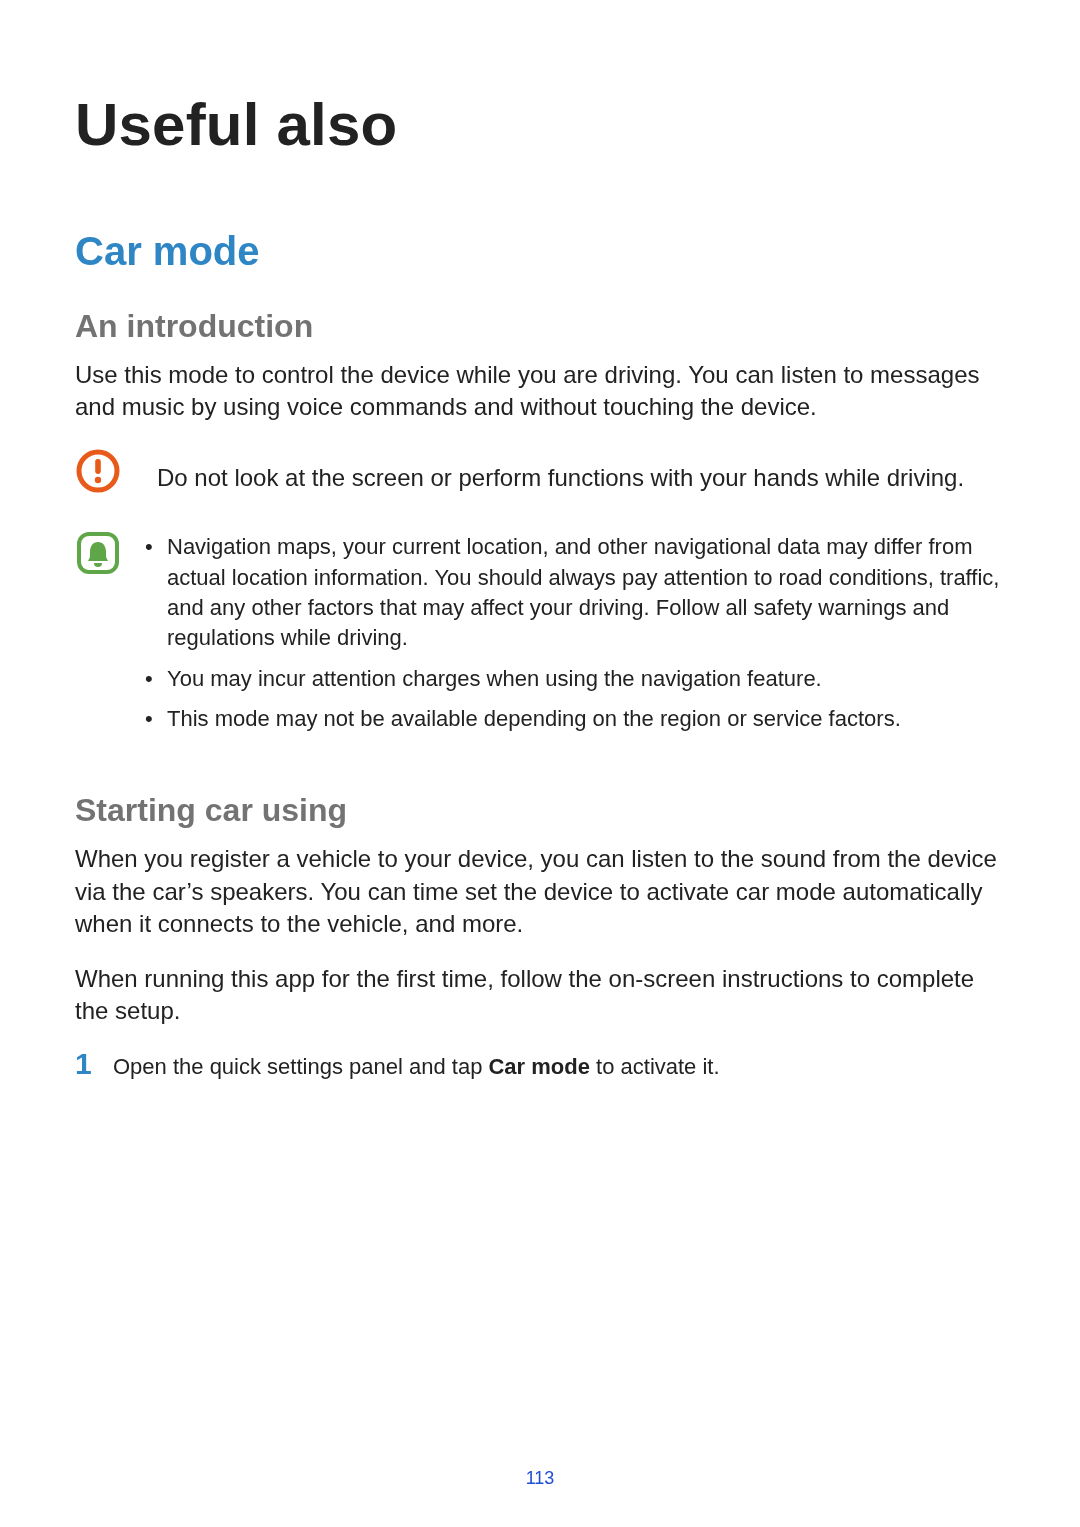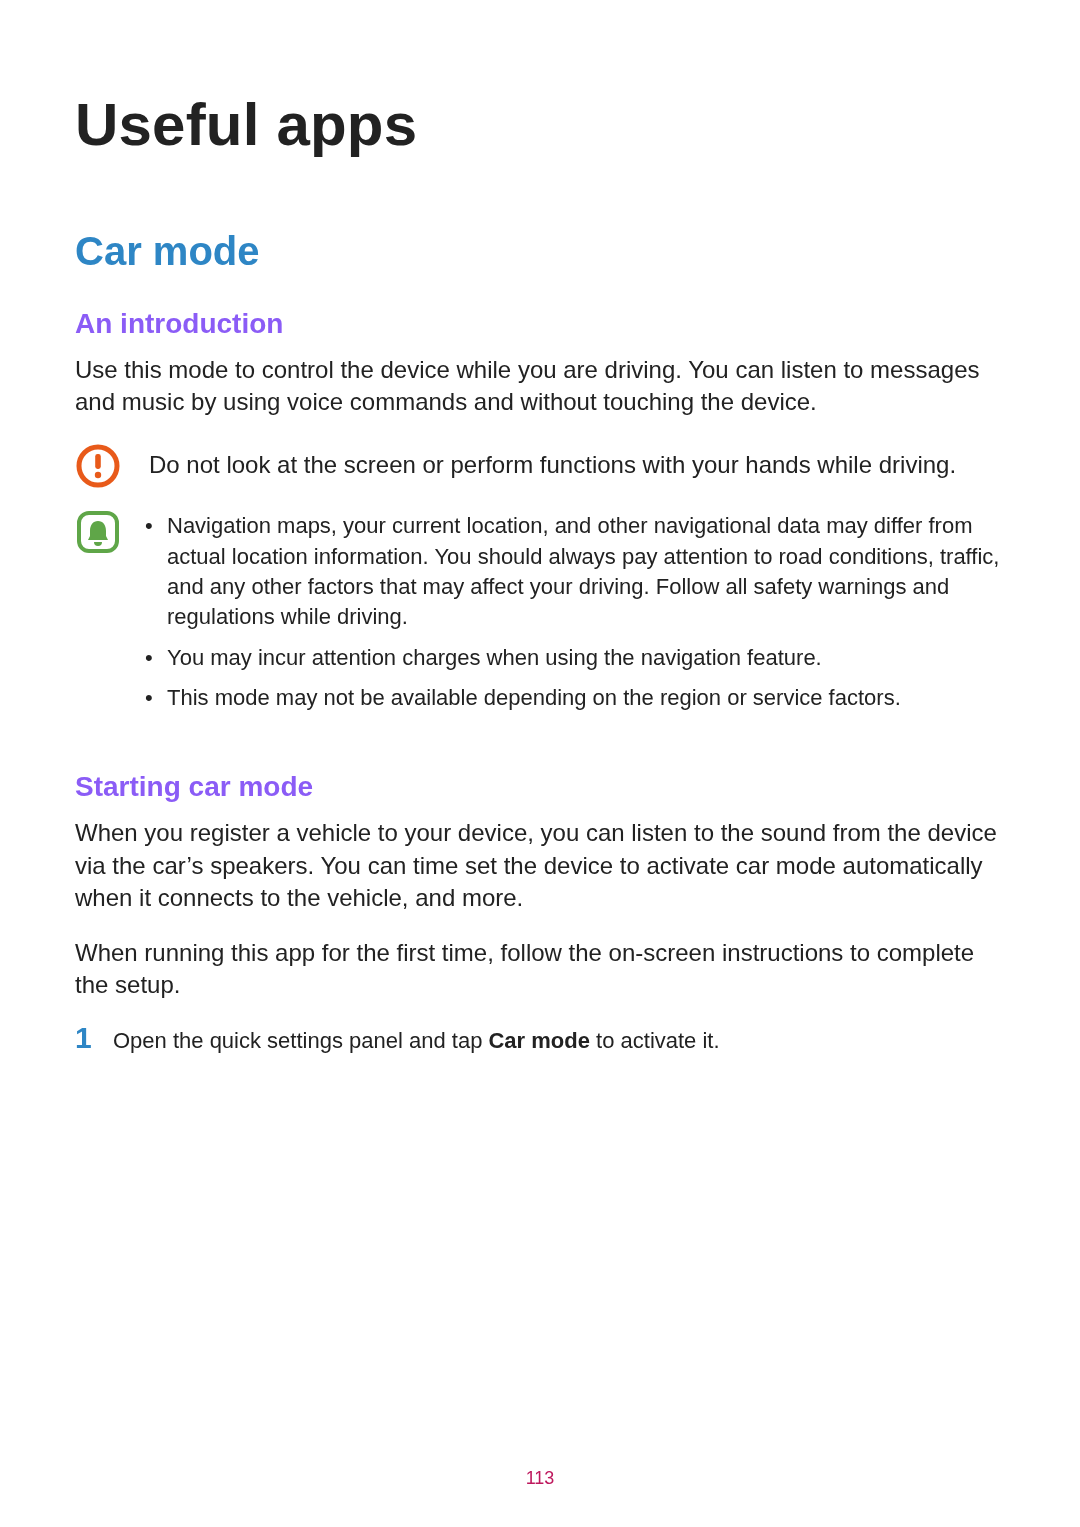--- a/index.html
+++ b/index.html
@@ -25,22 +25,22 @@
     letter-spacing: 0.2px;
   }
   h2.section {
     font-weight: 600;
     font-size: 40px;
     color: #2e86c5;
     margin: 0 0 34px 0;
   }
   h3.subsection {
     font-weight: 600;
-    font-size: 28px;
-    color: #8b5cf6;
+    font-size: 32px;
+    color: #737373;
     margin: 0 0 14px 0;
   }
   p.body {
     font-size: 24px;
     line-height: 1.35;
     margin: 0 0 22px 0;
     color: #222;
   }
   .note-row {
     display: flex;
@@ -99,47 +99,47 @@
   .step-text b {
     font-weight: 700;
   }
   .page-number {
     position: absolute;
     bottom: 38px;
     left: 0;
     right: 0;
     text-align: center;
     font-size: 18px;
-    color: #be185d;
+    color: #1d4ed8;
   }
   .spacer-lg { height: 30px; }
 </style>
 </head>
 <body>
 
 <div class="page">
 
-  <h1 class="chapter">Useful apps</h1>
+  <h1 class="chapter">Useful also</h1>
 
   <h2 class="section">Car mode</h2>
 
   <h3 class="subsection">An introduction</h3>
 
   <p class="body">Use this mode to control the device while you are driving. You can listen to messages and music by using voice commands and without touching the device.</p>
 
   <div class="note-row">
     <span class="icon">
       <svg viewBox="0 0 46 46" width="46" height="46">
         <circle cx="23" cy="23" r="19" fill="none" stroke="#e85a1a" stroke-width="5"></circle>
         <rect x="20.2" y="11" width="5.6" height="15" rx="2.4" fill="#e85a1a"></rect>
         <circle cx="23" cy="32" r="3.2" fill="#e85a1a"></circle>
       </svg>
     </span>
     <div class="text">
-      <p class="body" style="margin:8px;">Do not look at the screen or perform functions with your hands while driving.</p>
+      <p class="body" style="margin:16px;">Do not look at the screen or perform functions with your hands while driving.</p>
     </div>
   </div>
 
   <div class="note-row">
     <span class="icon">
       <svg viewBox="0 0 46 46" width="46" height="46">
         <rect x="4" y="4" width="38" height="38" rx="10" fill="none" stroke="#5fa648" stroke-width="4"></rect>
         <path d="M23 12 C18 12 15 16 15 22 L15 27 L13 31 L33 31 L31 27 L31 22 C31 16 28 12 23 12 Z" fill="#5fa648"></path>
         <path d="M19 33 A4 4 0 0 0 27 33 Z" fill="#5fa648"></path>
       </svg>
@@ -148,21 +148,21 @@
       <ul class="bullets">
         <li>Navigation maps, your current location, and other navigational data may differ from actual location information. You should always pay attention to road conditions, traffic, and any other factors that may affect your driving. Follow all safety warnings and regulations while driving.</li>
         <li>You may incur attention charges when using the navigation feature.</li>
         <li>This mode may not be available depending on the region or service factors.</li>
       </ul>
     </div>
   </div>
 
   <div class="spacer-lg"></div>
 
-  <h3 class="subsection">Starting car mode</h3>
+  <h3 class="subsection">Starting car using</h3>
 
   <p class="body">When you register a vehicle to your device, you can listen to the sound from the device via the car’s speakers. You can time set the device to activate car mode automatically when it connects to the vehicle, and more.</p>
   <p class="body">When running this app for the first time, follow the on-screen instructions to complete the setup.</p>
 
   <div class="step-row">
     <span class="step-num">1</span>
     <span class="step-text">
       <span>Open the quick settings panel and tap </span><b>Car mode</b><span> to activate it.</span>
     </span>
   </div>

